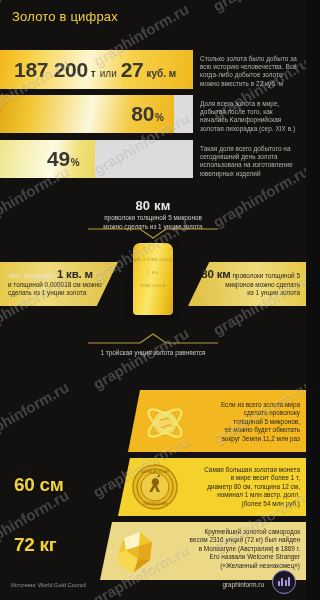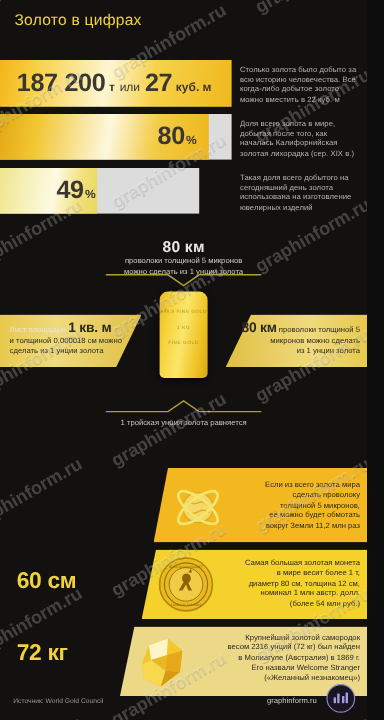--- a/index.html
+++ b/index.html
@@ -131,21 +131,21 @@
       <div class="bar-track"></div>
       <div class="bar-fill gold-grad-2" style="width:90%"></div>
       <div class="bar-value" style="position:absolute;right:29px;">
         <span class="big">80</span>
         <span class="pct">%</span>
       </div>
     </div>
   </div>
   <div class="note" style="left:200px;top:100px;width:102px;">Доля всего золота в мире, добытая после того, как началась Калифорнийская золотая лихорадка (сер. XIX в.)</div>
 
-  <div class="barwrap" style="top:140px;width:166px;height:38px;">
+  <div class="barwrap" style="top:140px;width:193px;height:38px;">
     <div class="bar">
       <div class="bar-track"></div>
       <div class="bar-fill gold-grad-3" style="width:49%"></div>
       <div class="bar-value" style="position:absolute;left:47px;">
         <span class="big">49</span>
         <span class="pct">%</span>
       </div>
     </div>
   </div>
   <div class="note" style="left:200px;top:145px;width:102px;">Такая доля всего добытого на сегодняшний день золота использована на изготовление ювелирных изделий</div>

